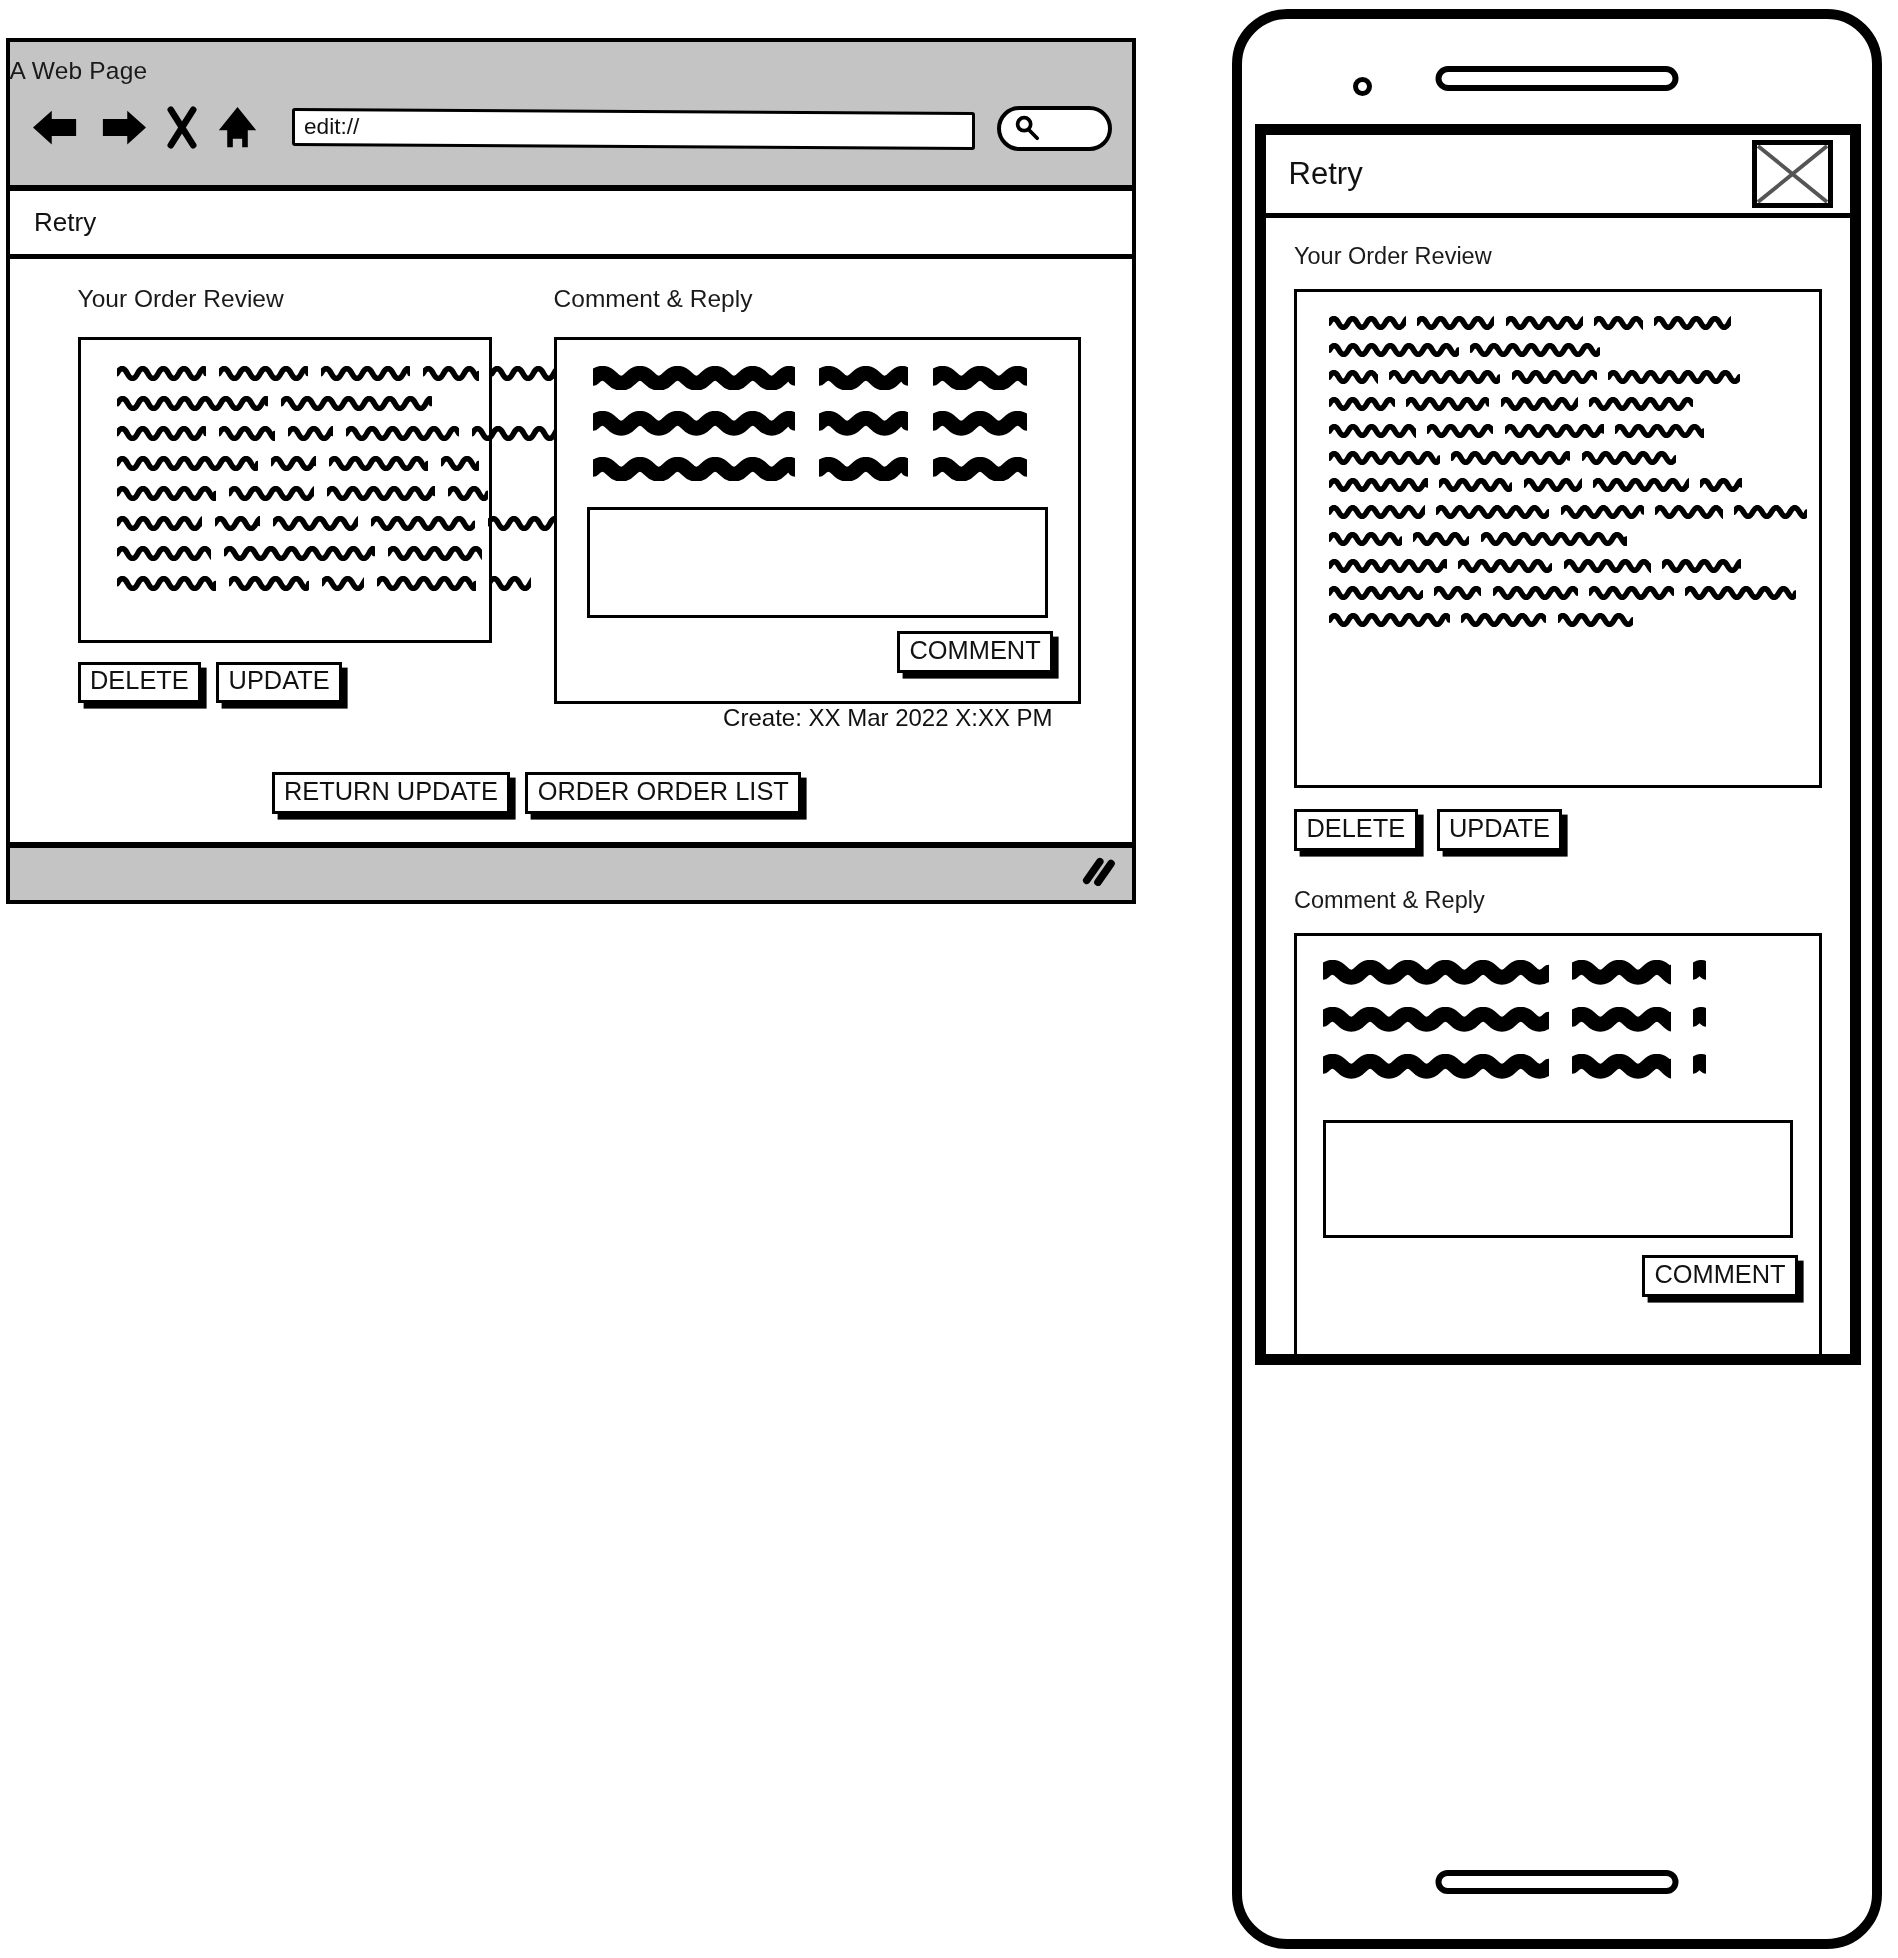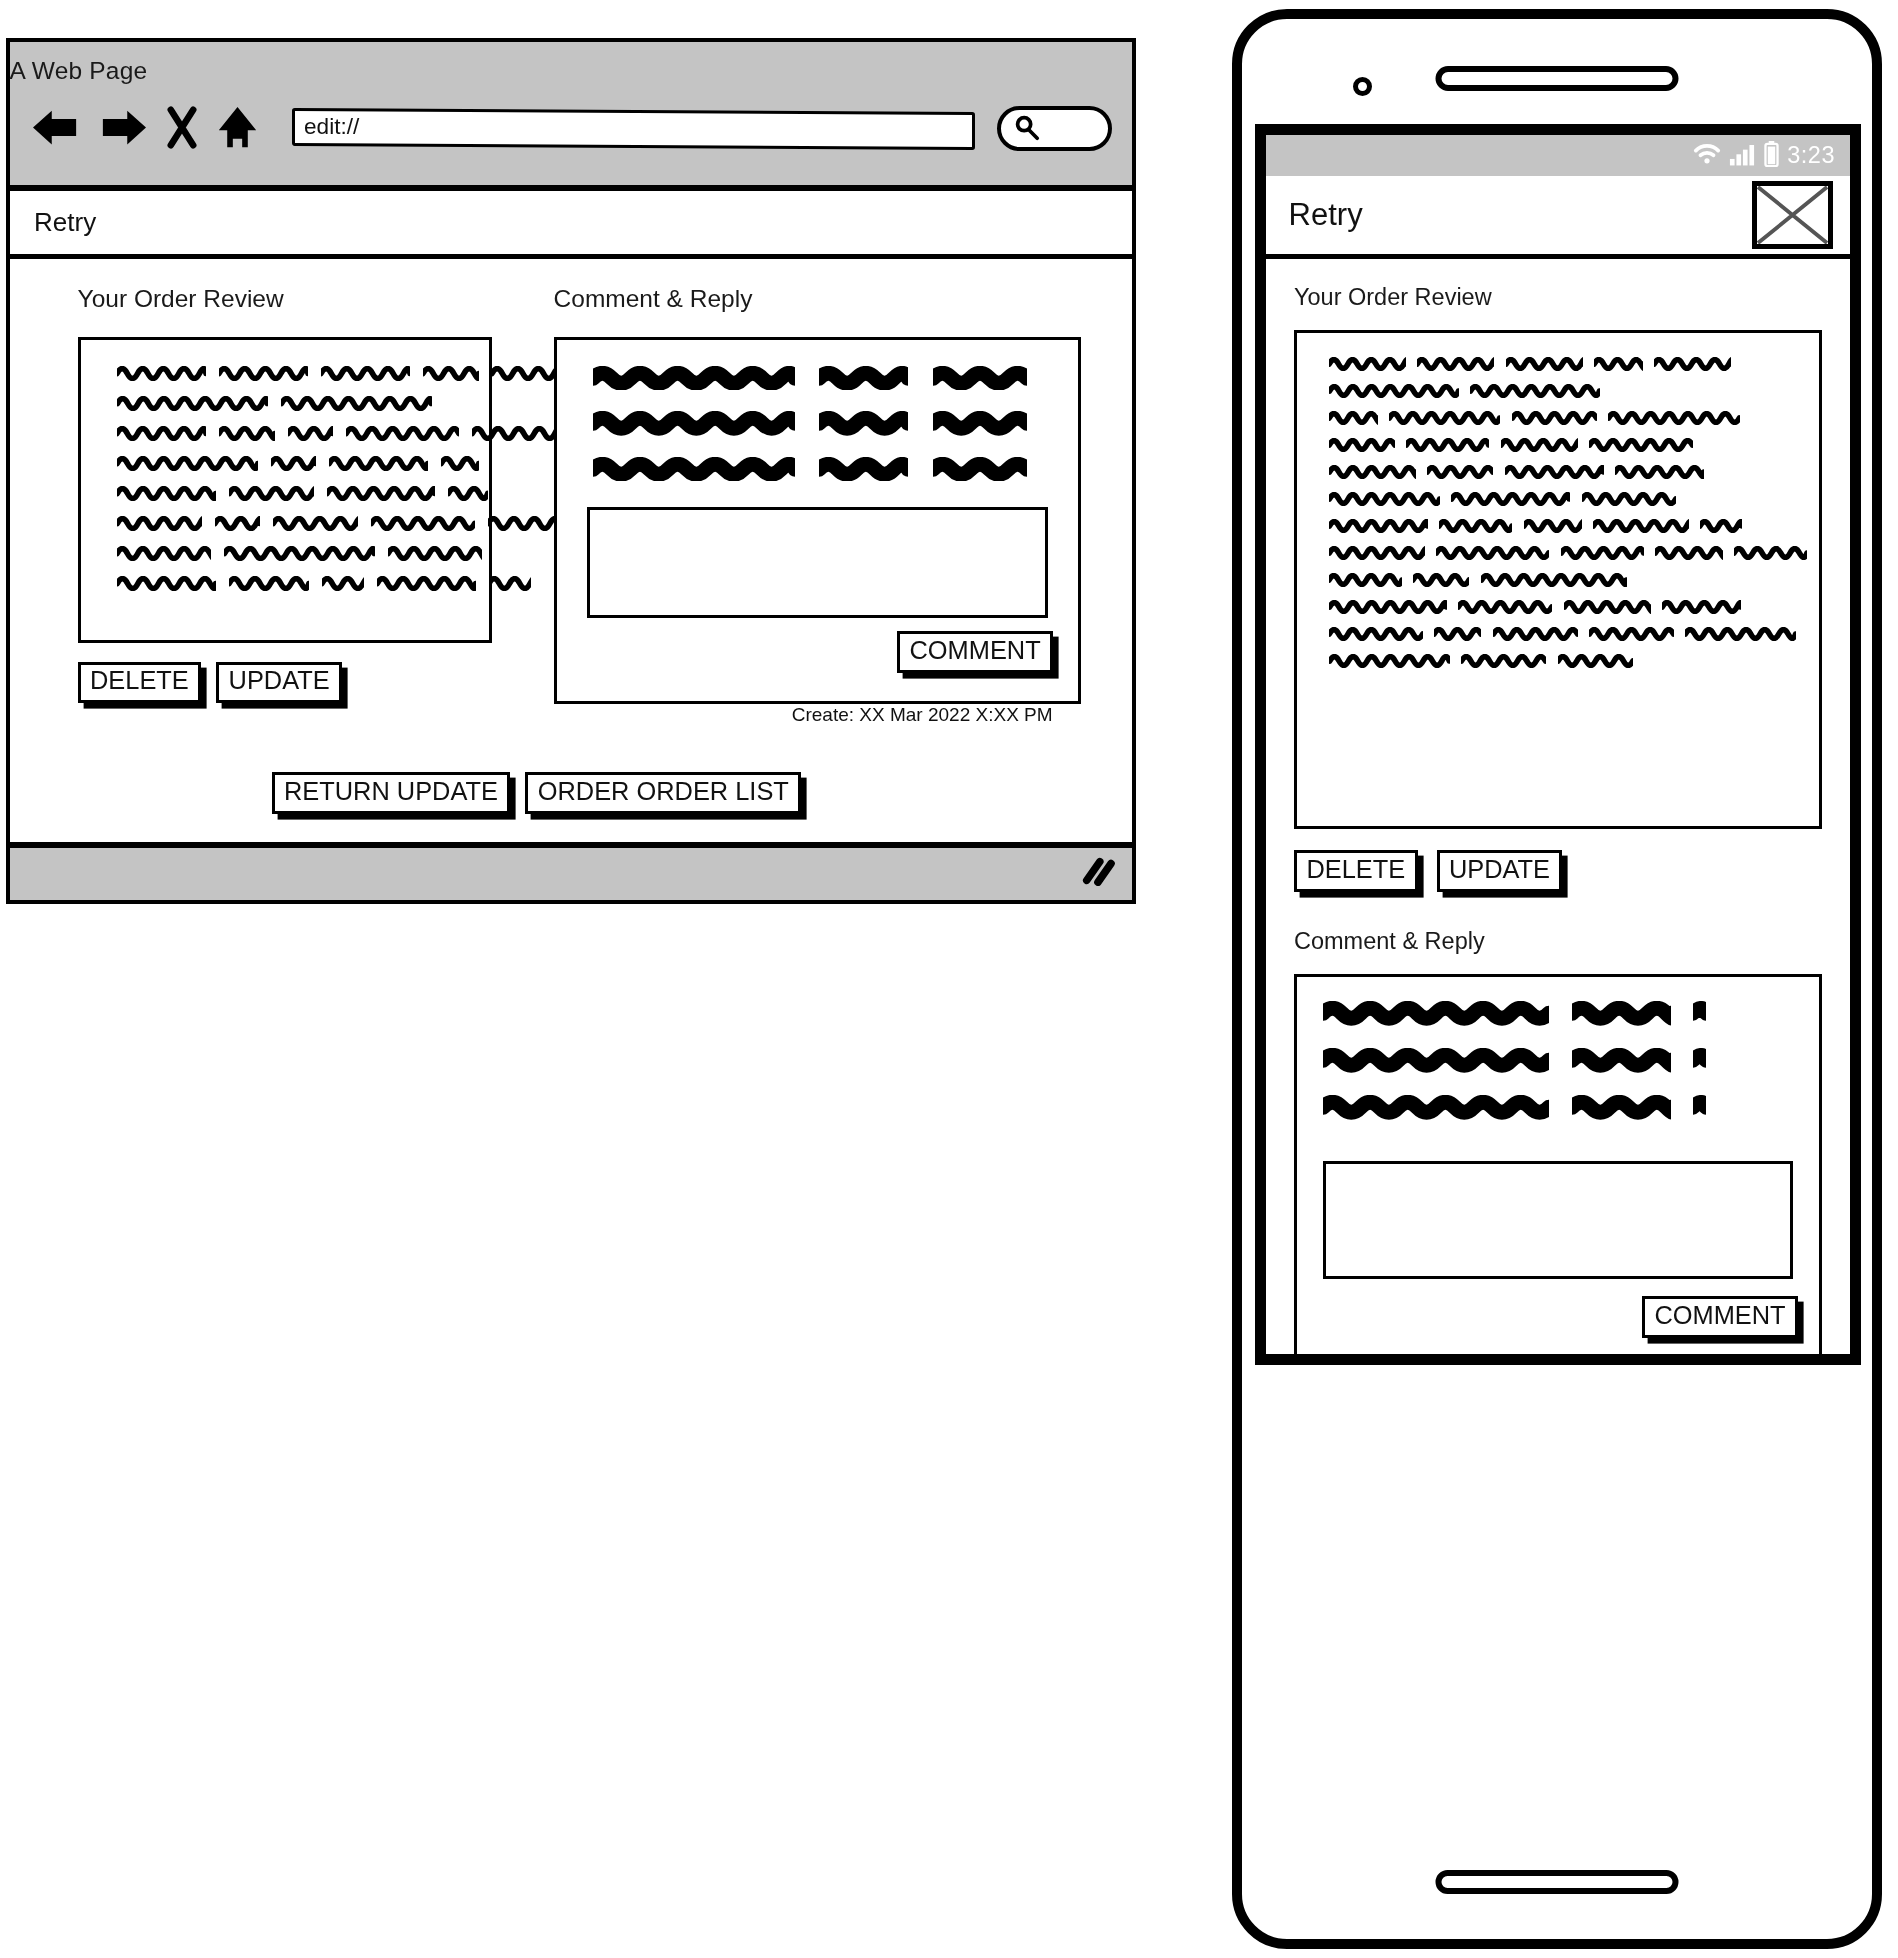--- a/index.html
+++ b/index.html
@@ -137,21 +137,21 @@
     height: 111px;
     margin: 26px 30px 0 30px;
   }
   .comment-btn-wrap {
     display: flex; justify-content: flex-end;
     margin: 13px 24.5px 0 0;
   }
   .timestamps {
     position: absolute; left: 544px; top: 443px; width: 527px;
     text-align: right;
-    font-size: 19px; color: #111; line-height: 1.32;
+    font-size: 24px; color: #111; line-height: 1.32;
     padding-right: 28px;
   }
   .bottom-btns {
     position: absolute; left: 262px; top: 513px;
     display: flex; gap: 15px;
   }
   .browser-footer {
     position: absolute;
     left: 0; bottom: 0; right: 0; height: 58px;
     background: #c4c4c4;
@@ -565,45 +565,20 @@
 </div>
 
 <div class="phone">
   <div class="phone-shell">
     <div class="phone-camera"></div>
     <div class="phone-speaker"></div>
     <div class="phone-home"></div>
 
     <div class="phone-screen">
 
-      <div class="status-bar">
-        <span>
-          <svg width="28" height="22.6" viewBox="0 0 30 24">
-              <path d="M3 8 A17 17 0 0 1 27 8" stroke="#fff" stroke-width="4" fill="none" stroke-linecap="round"></path>
-              <path d="M8 13 A11 11 0 0 1 22 13" stroke="#fff" stroke-width="4" fill="none" stroke-linecap="round"></path>
-              <circle cx="15" cy="19" r="2.8" fill="#fff"></circle>
-            </svg>
-        </span>
-        <span>
-          <svg width="26" height="22.6" viewBox="0 0 28 24">
-              <rect x="1" y="17" width="5" height="7" fill="#fff"></rect>
-              <rect x="8" y="12" width="5" height="12" fill="#fff"></rect>
-              <rect x="15" y="7" width="5" height="17" fill="#fff"></rect>
-              <rect x="22" y="2" width="5" height="22" fill="#fff"></rect>
-            </svg>
-        </span>
-        <span>
-          <svg width="15" height="26" viewBox="0 0 16 28">
-              <rect x="5" y="0" width="6" height="3" fill="#fff"></rect>
-              <rect x="1.5" y="3" width="13" height="24" rx="2" stroke="#fff" stroke-width="2.5" fill="none"></rect>
-              <rect x="4" y="6" width="8" height="19" fill="#fff"></rect>
-            </svg>
-        </span>
-        <span class="status-time">3:23</span>
-      </div>
 
       <div class="app-bar">
         <div class="app-title">Retry</div>
         <div class="hamburger-x">
           <svg width="100%" height="100%" viewBox="0 0 74 60" preserveAspectRatio="none" style="display:block">
             <path d="M1 1 L73 59 M73 1 L1 59" stroke="#555" stroke-width="4" fill="none"></path>
           </svg>
         </div>
       </div>
 

